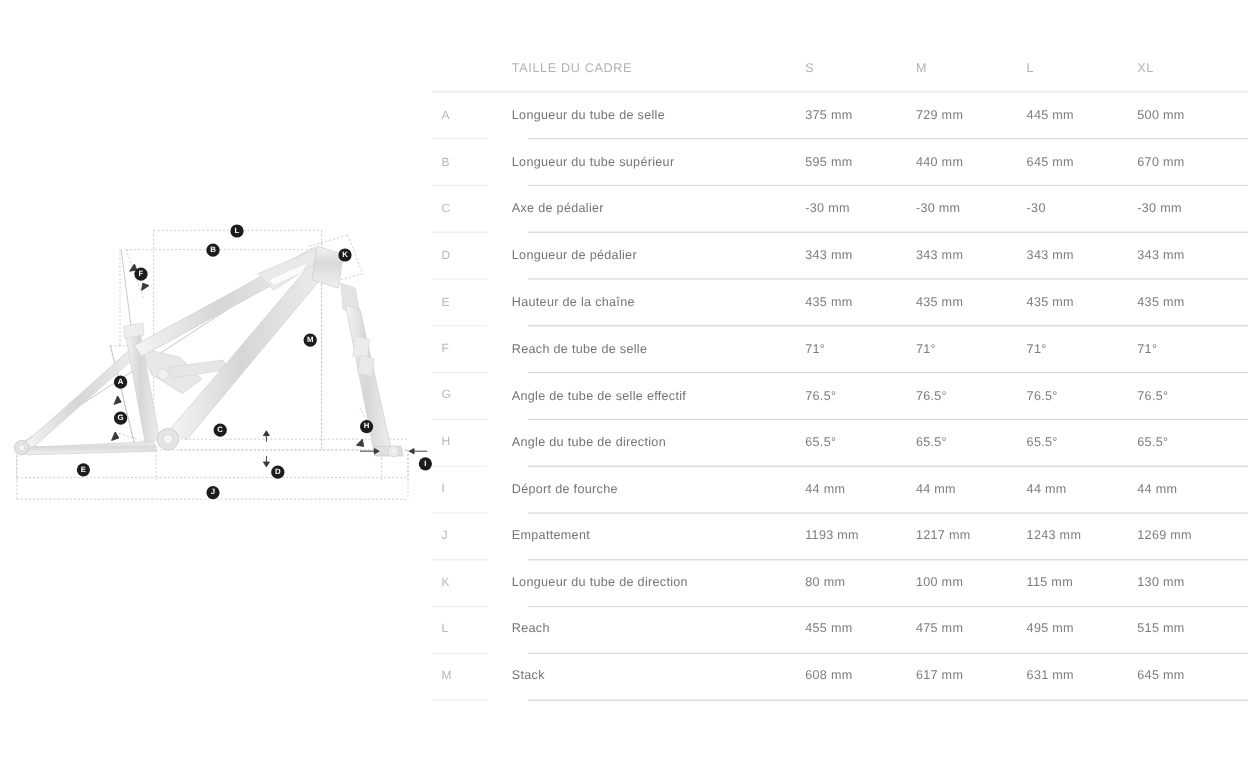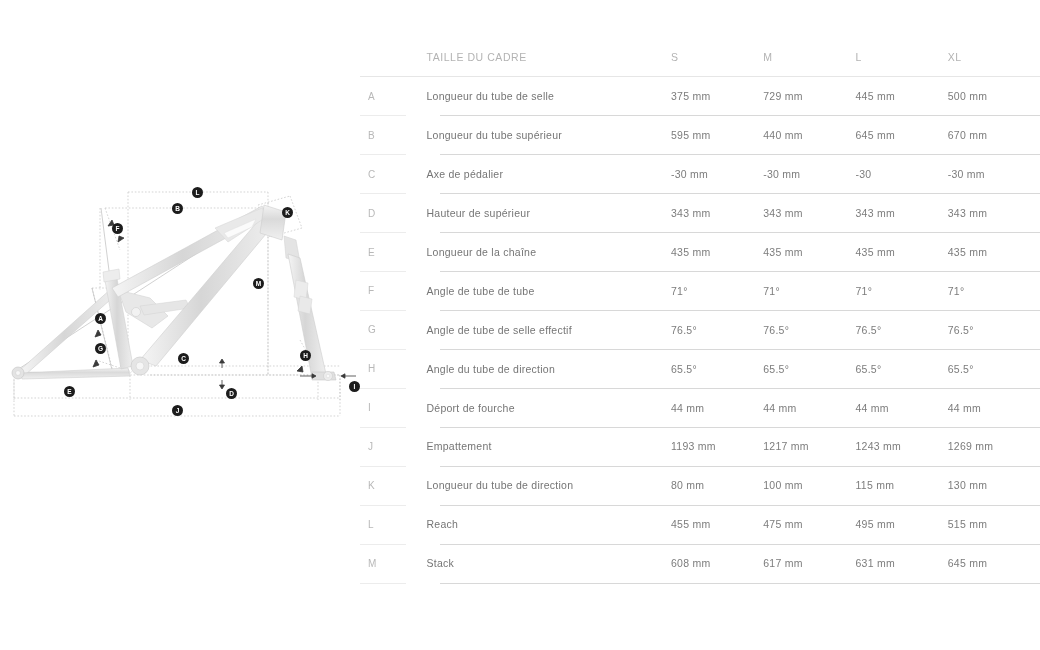--- a/index.html
+++ b/index.html
@@ -271,37 +271,37 @@
         <tr class="row">
           <td class="letter">C</td>
           <td class="name">Axe de pédalier</td>
           <td class="val">-30 mm</td>
           <td class="val">-30 mm</td>
           <td class="val">-30</td>
           <td class="val">-30 mm</td>
         </tr>
         <tr class="row">
           <td class="letter">D</td>
-          <td class="name">Hauteur de supérieur</td>
+          <td class="name">Longueur de pédalier</td>
           <td class="val">343 mm</td>
           <td class="val">343 mm</td>
           <td class="val">343 mm</td>
           <td class="val">343 mm</td>
         </tr>
         <tr class="row">
           <td class="letter">E</td>
-          <td class="name">Longueur de la chaîne</td>
+          <td class="name">Hauteur de la chaîne</td>
           <td class="val">435 mm</td>
           <td class="val">435 mm</td>
           <td class="val">435 mm</td>
           <td class="val">435 mm</td>
         </tr>
         <tr class="row">
           <td class="letter">F</td>
-          <td class="name">Angle de tube de tube</td>
+          <td class="name">Reach de tube de selle</td>
           <td class="val">71°</td>
           <td class="val">71°</td>
           <td class="val">71°</td>
           <td class="val">71°</td>
         </tr>
         <tr class="row">
           <td class="letter">G</td>
           <td class="name">Angle de tube de selle effectif</td>
           <td class="val">76.5°</td>
           <td class="val">76.5°</td>

